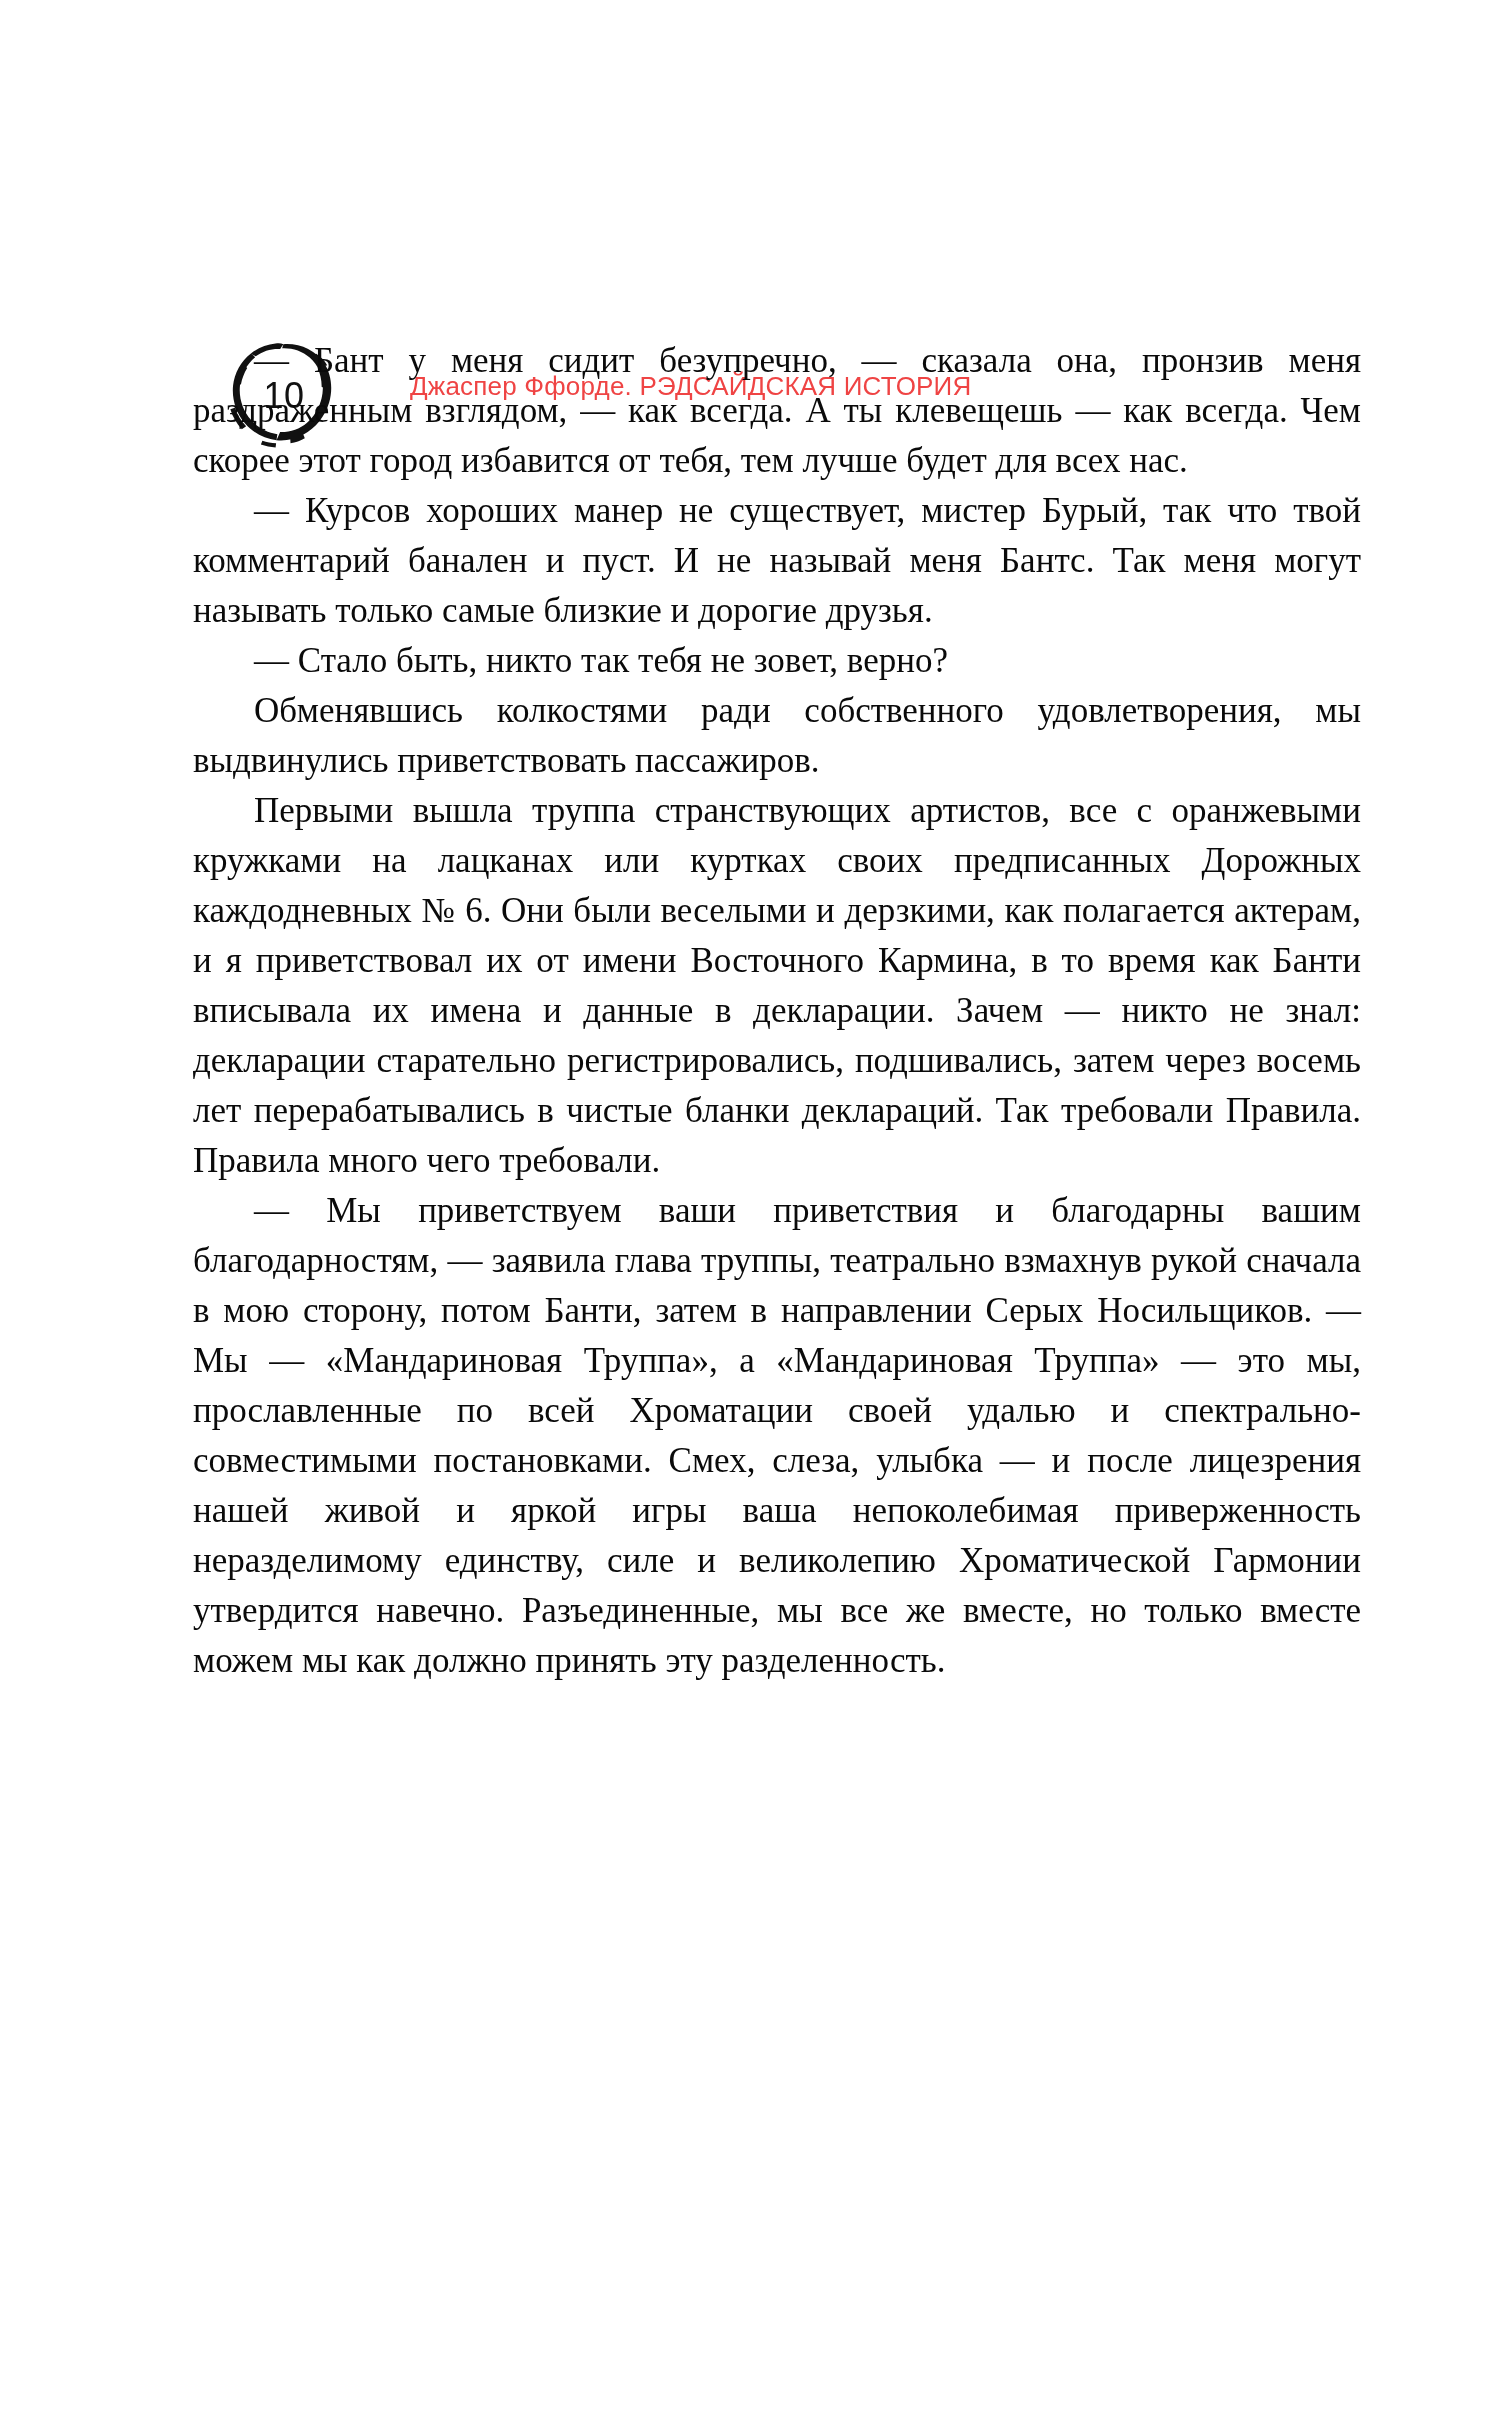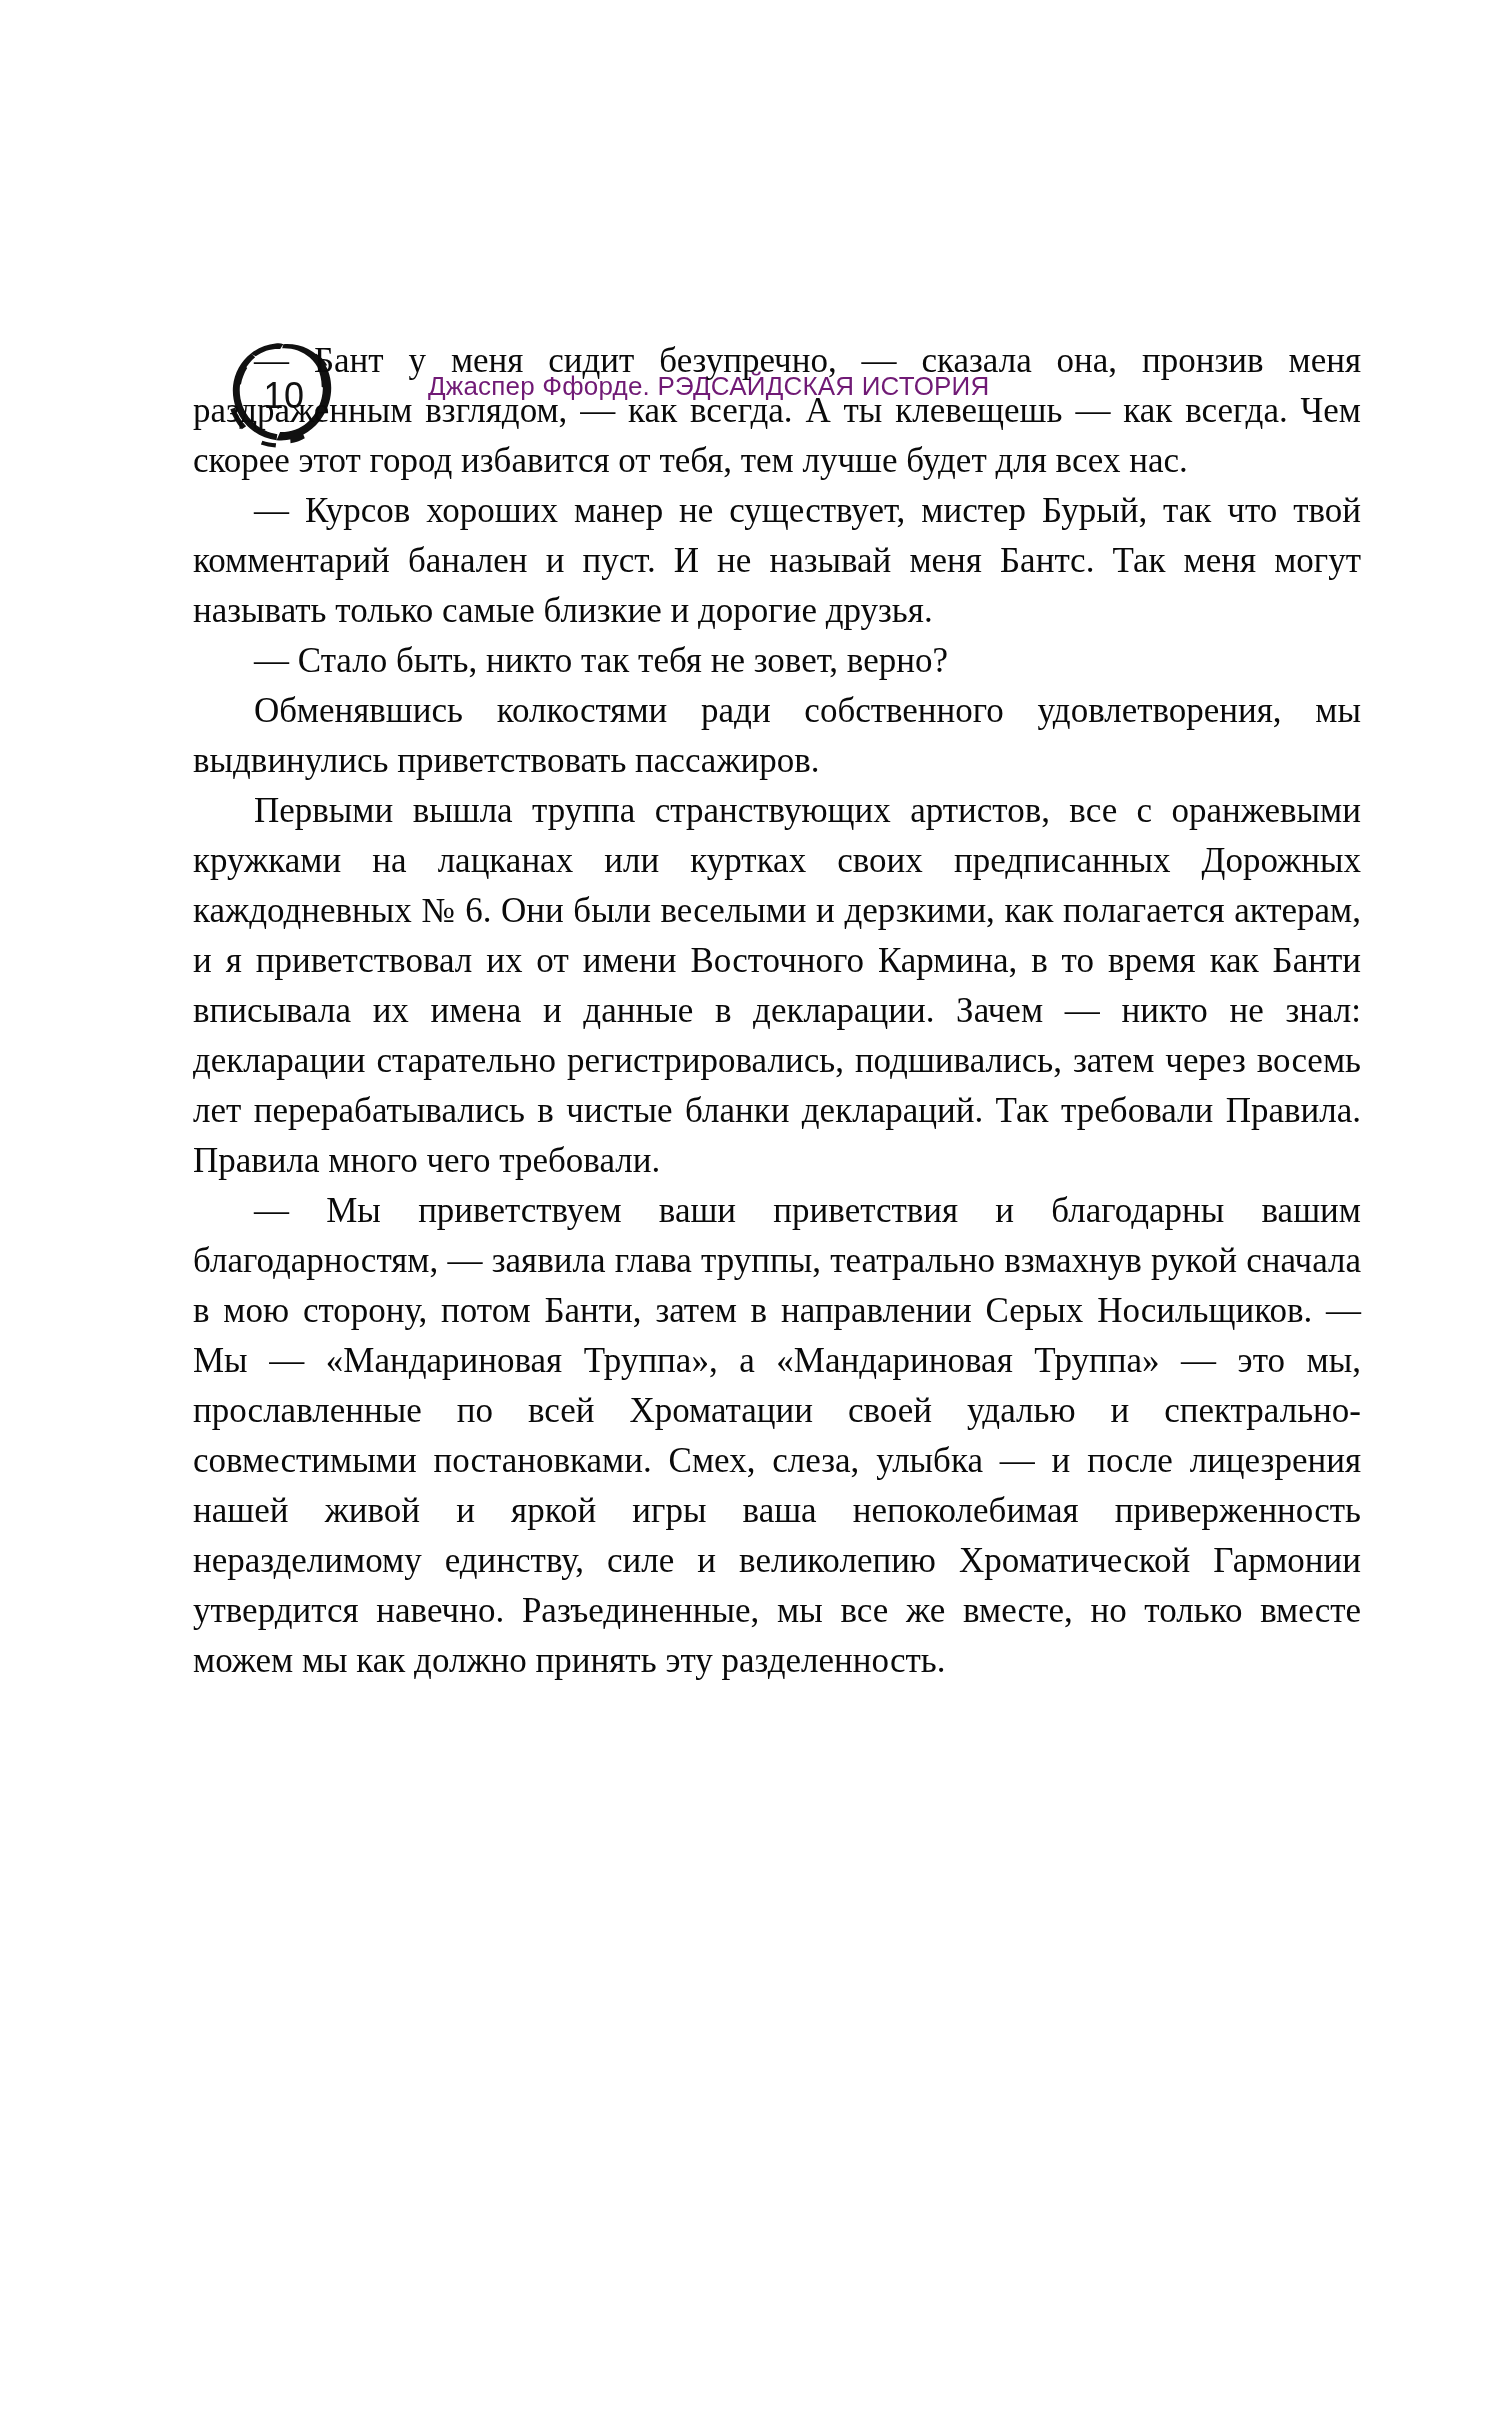--- a/index.html
+++ b/index.html
@@ -67,23 +67,22 @@
   }
 
   .running-head-title {
     position: absolute;
     left: 410px;
     top: 204px;
     font-family: "Liberation Sans", "DejaVu Sans", sans-serif;
     font-size: 26px;
     font-weight: 400;
     letter-spacing: 0.2px;
-    color: #701a75;
+    color: #ef4444;
     white-space: nowrap;
-    margin-left: 18px;
   }
 
   
   .body-text {
     position: absolute;
     left: 193px;
     top: 336px;
     width: 1168px;
     font-size: 35px;
     line-height: 50px;

